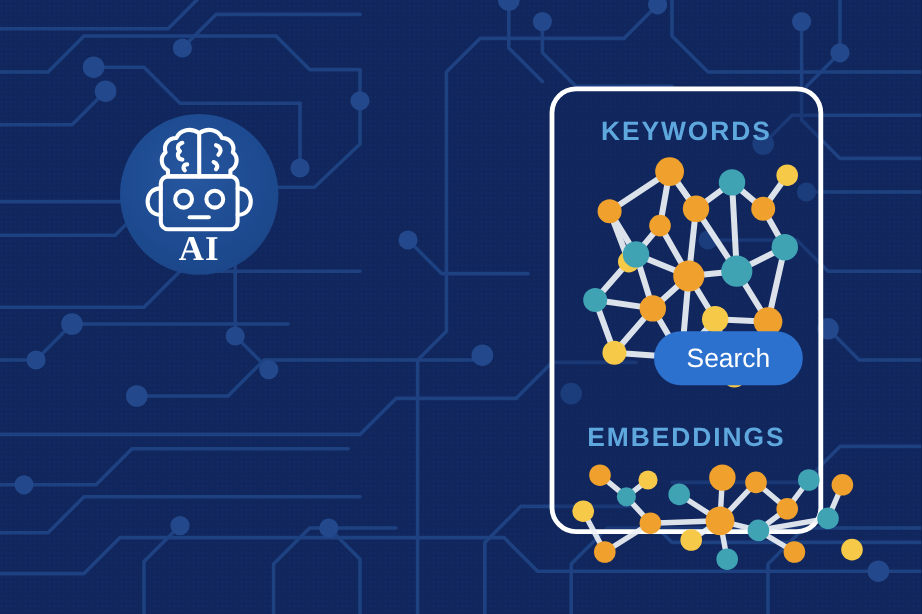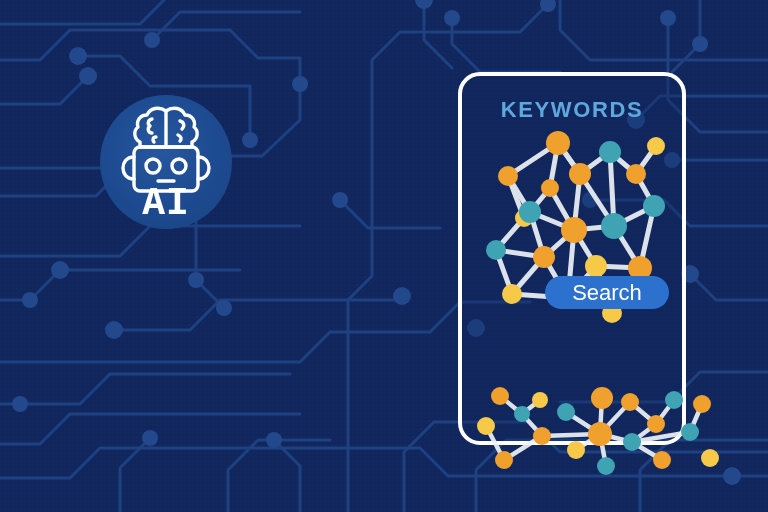--- a/index.html
+++ b/index.html
@@ -43,25 +43,25 @@
     top: 10px;
     transform: translateX(-50%);
   }
   #ai-badge .ai-label {
     position: absolute;
     left: 0;
     right: 0;
     bottom: 6px;
     text-align: center;
     color: #ffffff;
-    font-size: 38px;
+    font-size: 29px;
     font-weight: bold;
     letter-spacing: 1px;
     line-height: 1;
-    font-family: Liberation Mono, monospace;
+    font-family: Liberation Serif, serif;
   }
   
   #search-bar {
     position: absolute;
     left: 78px;
     top: 263px;
     width: 458px;
     height: 62px;
     background: #fdfdfd;
     border-radius: 31px;
@@ -76,21 +76,21 @@
     font-size: 29px;
     color: #1b2f5d;
     white-space: nowrap;
     font-family: "Liberation Sans", sans-serif;
   }
   #search-button {
     position: absolute;
     left: 545px;
     top: 276px;
     width: 124px;
-    height: 33px;
+    height: 45px;
     border-radius: 23px;
     background: #2d71cf;
     border: none;
     color: #ffffff;
     font-size: 22px;
     font-family: "Liberation Sans", sans-serif;
     cursor: pointer;
     padding: 0;
   }
   
@@ -282,20 +282,21 @@
         <circle cx="140" cy="24" r="11" fill="#3fa3b3"></circle>
         <circle cx="144" cy="98" r="13" fill="#3fa3b3"></circle>
         <circle cx="126" cy="138" r="11" fill="#f7c948"></circle>
         <circle cx="142" cy="185" r="10" fill="#f7c948"></circle>
         <circle cx="170" cy="140" r="12" fill="#f0a02c"></circle>
         <circle cx="166" cy="46" r="10" fill="#f0a02c"></circle>
         <circle cx="186" cy="18" r="9" fill="#f7c948"></circle>
         <circle cx="184" cy="78" r="11" fill="#3fa3b3"></circle>
       </svg>
 
+    <div class="card-title" id="embeddings-title">EMBEDDINGS</div>
 
     <svg id="embeddings-graph" width="264" height="104" viewBox="0 0 264 104">
         <g stroke="#eef2f7" stroke-width="4.5" stroke-linecap="round" opacity="0.92">
           <line x1="20" y1="44" x2="38" y2="78"></line>
           <line x1="34" y1="14" x2="56" y2="32"></line>
           <line x1="38" y1="78" x2="76" y2="54"></line>
           <line x1="56" y1="32" x2="76" y2="54"></line>
           <line x1="76" y1="54" x2="134" y2="52"></line>
           <line x1="74" y1="18" x2="56" y2="32"></line>
           <line x1="100" y1="30" x2="134" y2="52"></line>

